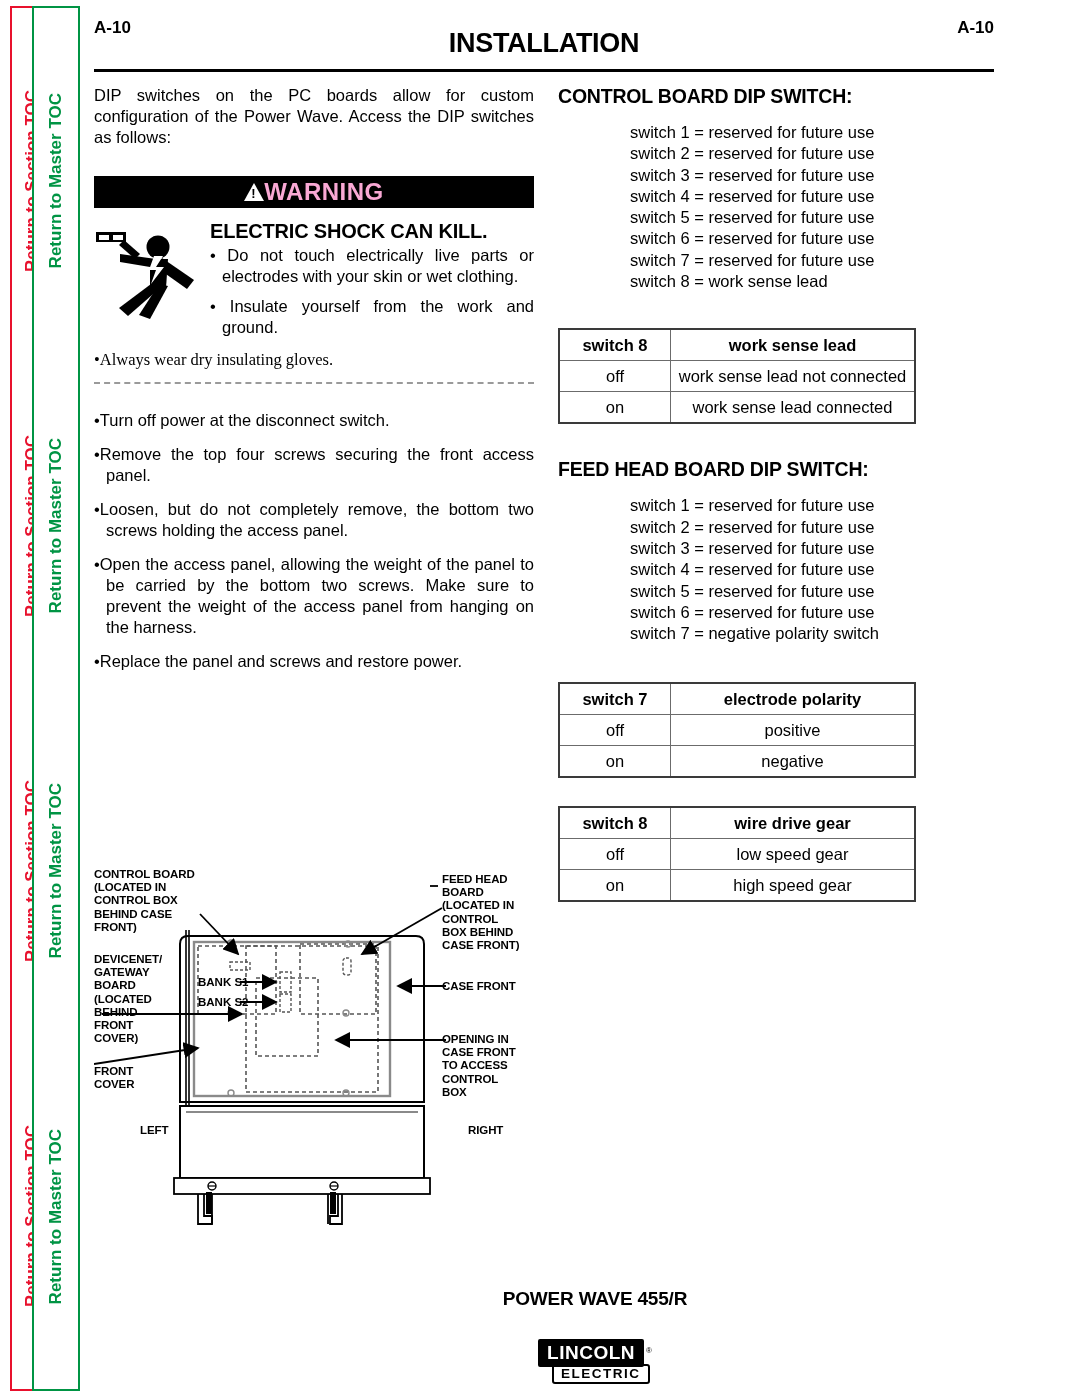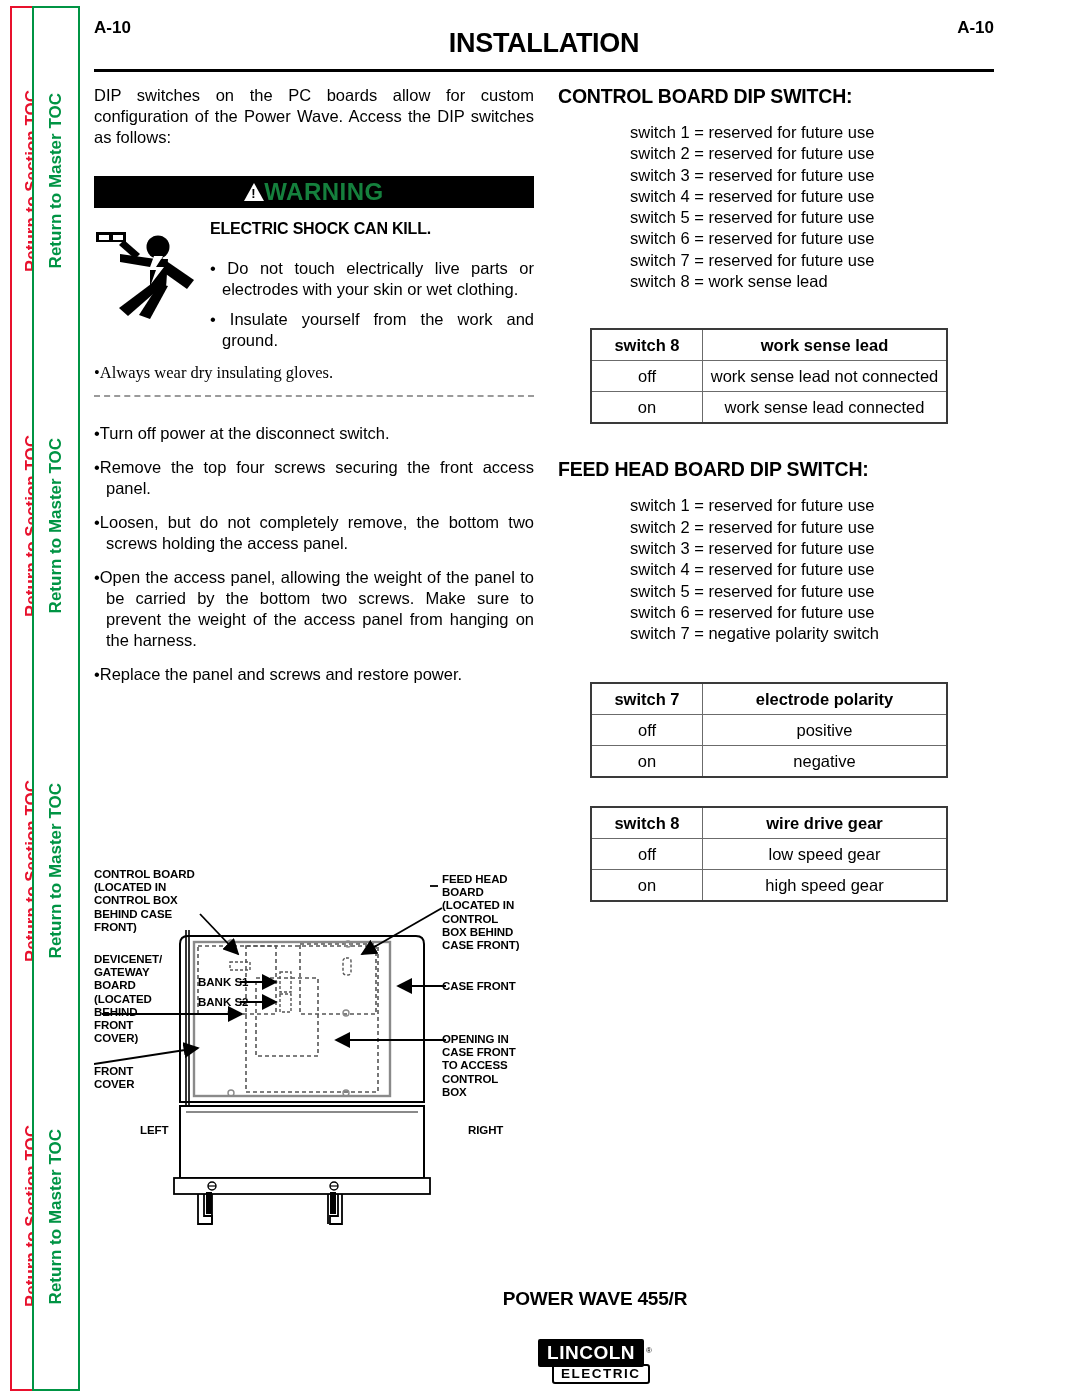--- a/index.html
+++ b/index.html
@@ -119,21 +119,21 @@
     margin: 0;
     font-size: 16.5px;
     line-height: 21px;
     text-align: justify;
   }
 
   
   #warning-box { margin-top: 28px; }
   .warn-banner {
     background: #000;
-    color: #15803d;
+    color: #f9a8d4;
     height: 32px;
     display: flex;
     align-items: center;
     justify-content: center;
   }
   .warn-tri {
     position: relative;
     width: 0; height: 0;
     border-left: 10px solid transparent;
     border-right: 10px solid transparent;
@@ -156,23 +156,23 @@
     display: flex;
     margin-top: 12px;
   }
   .warn-pict {
     width: 112px;
     flex: 0 0 112px;
     padding-top: 6px;
   }
   .warn-right { flex: 1; padding-left: 4px; }
   .warn-head {
-    font-size: 16px;
-    font-weight: bold;
-    margin-bottom: 20px;
+    font-size: 20px;
+    font-weight: bold;
+    margin-bottom: 2px;
     letter-spacing: -0.2px;
   }
   ul.warn-list {
     margin: 0; padding: 0; list-style: none;
   }
   ul.warn-list li {
     font-size: 16.5px;
     line-height: 21px;
     text-align: justify;
     text-indent: -12px;
@@ -216,21 +216,20 @@
   ul.switch-list li {
     font-size: 16.5px;
     line-height: 21.3px;
     white-space: nowrap;
   }
 
   
   table.dip-table {
     border-collapse: collapse;
     width: 358px;
-    margin-left: 32px;
     border: 2px solid #3a3a3a;
     table-layout: fixed;
     padding-left: 16px;
   }
   table.dip-table th,
   table.dip-table td {
     border: 1px solid #6b6b6b;
     text-align: center;
     font-size: 16.5px;
     height: 30px;

